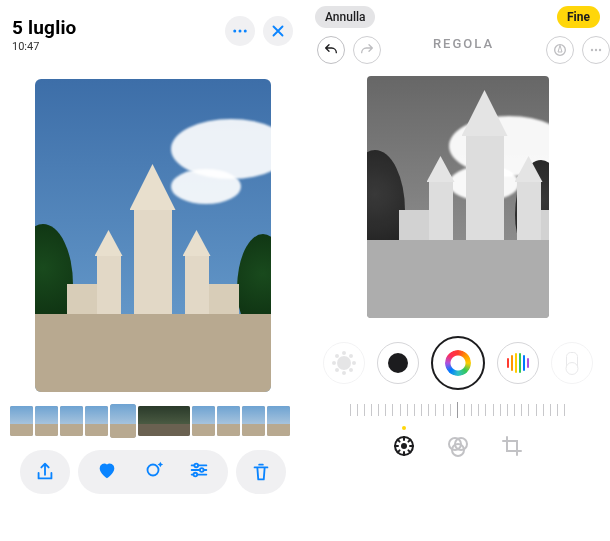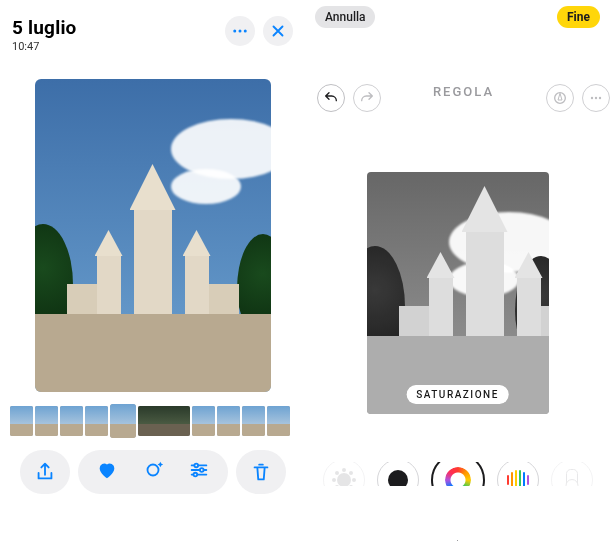--- a/index.html
+++ b/index.html
@@ -84,21 +84,21 @@
     height: 44px; border-radius: 22px; background:#f0f0f2;
     display:flex; align-items:center; justify-content:center; gap: 24px;
     padding: 0 18px; color:#0a84ff; cursor:pointer;
   }
   .pill.single { width:50px; padding:0; }
   .pill svg { width:22px; height:22px; }
   .heart-fill { color:#0a84ff; }
 
   
   .right {
-    display:flex; flex-direction:column; align-items:center;gap:48px;
+    display:flex; flex-direction:column; align-items:center;
   }
   .right-top {
     width:100%; display:flex; justify-content:space-between; align-items:center;
     padding: 6px 10px;
   }
   .chip {
     background:#e4e4e6; color:#1c1c1e; font-size:12px; font-weight:500;
     padding: 4px 10px; border-radius: 12px; cursor:pointer;
   }
   .chip.done { background:#ffd60a; font-weight:700; }
@@ -317,21 +317,20 @@
       <div class="cloud c1"></div>
         <div class="cloud c2"></div>
       <div class="tree treeL"></div>
         <div class="tree treeR"></div>
       <div class="wall wL"></div>
         <div class="wall wR"></div>
       <div class="tower tower-side tsL"></div>
       <div class="tower tower-side tsR"></div>
       <div class="tower tower-main"></div>
       <div class="ground"></div>
-      <div class="sat-badge">SATURAZIONE</div>
     </div>
   </div>
 
   <div class="adjust-row" id="adjust-row">
       <div class="adj faded">
         <div class="sun"></div>
       </div>
       <div class="adj">
         <div class="dot-black"></div>
       </div>

